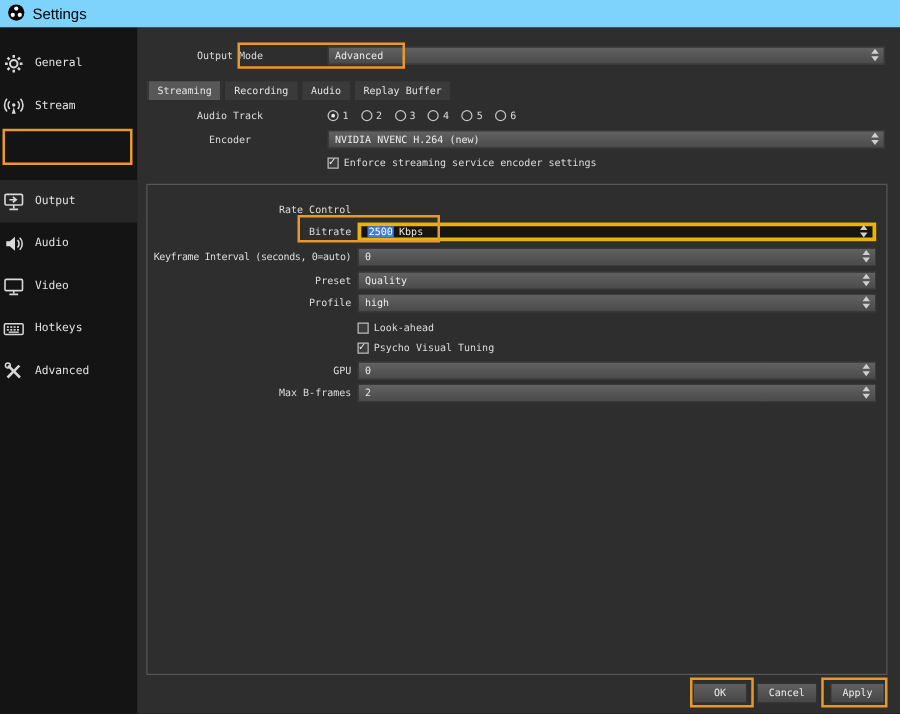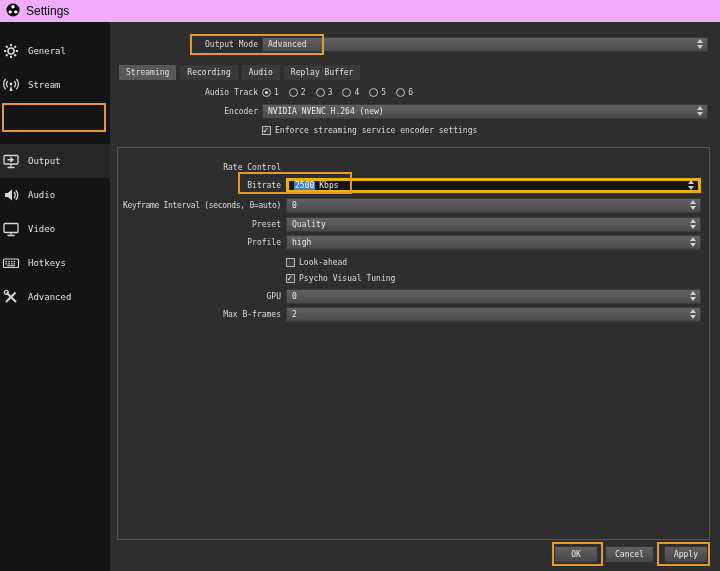--- a/index.html
+++ b/index.html
@@ -2,34 +2,34 @@
 <html><head>
 <meta charset="utf-8">
 <style>
   * { margin:0; padding:0; box-sizing:border-box; }
   html,body { width:720px; height:571px; }
   body { font-family:"DejaVu Sans Mono", monospace; font-size:8px; color:#dcdcdc; background:#2e2e2e; }
 
   .window { position:relative; width:720px; height:571px; background:#2e2e2e; overflow:hidden; box-shadow:inset 0 0 0 1px #161616; }
 
   
-  .titlebar { position:absolute; left:0; top:0; right:0; height:22px; background:#f0abfc; display:flex; align-items:center; gap:6px; padding-left:6px; }
+  .titlebar { position:absolute; left:0; top:0; right:0; height:22px; background:#7dd3fc; display:flex; align-items:center; gap:6px; padding-left:6px; }
   .titlebar .title { font-family:"Liberation Sans", sans-serif; font-size:12px; color:#000; }
 
   
   .sidebar { position:absolute; left:0; top:22px; width:110px; bottom:0; background:#141414; padding-top:12px; }
   .side-item { height:34px; display:flex; align-items:center; gap:8px; padding-left:2px; color:#e0e0e0; font-size:9px; cursor:default; }
   .side-item.selected { background:#272727;margin-top:42px; }
   .side-item .icon { width:18px; height:18px; flex:none; display:flex; align-items:center; justify-content:center; }
 
   
   .main { position:absolute; left:110px; top:22px; right:0; bottom:0; background:#2e2e2e; }
 
   .row { position:absolute; left:0; width:100%; height:16px; display:flex; align-items:center; }
-  .row .lbl { width:148px; text-align:right; flex:none; white-space:nowrap; }
+  .row .lbl { width:148px; text-align:center; flex:none; white-space:nowrap; }
   .ctl-flex { flex:1; margin-left:4px; margin-right:12px; display:flex; }
 
   .combo, .spinctl { height:15px; width:100%; display:flex; align-items:center; padding:0 4px 0 5px; background:linear-gradient(#626262,#4a4a4a); border:1px solid #3a3a3a; color:#ebebeb; }
   .arrows { margin-left:auto; display:flex; flex-direction:column; gap:2px; padding-left:4px; }
   .tri-up { width:0; height:0; border-left:3px solid transparent; border-right:3px solid transparent; border-bottom:4px solid #cfcfcf; }
   .tri-down { width:0; height:0; border-left:3px solid transparent; border-right:3px solid transparent; border-top:4px solid #cfcfcf; }
 
   
   .tabs { position:absolute; top:42px; left:8px; display:flex; gap:2px; }
   .tab { height:16px; padding:0 7px; display:flex; align-items:center; background:#3a3a3a; border:1px solid #2e2e2e; border-bottom:none; color:#e2e2e2; cursor:default; }

